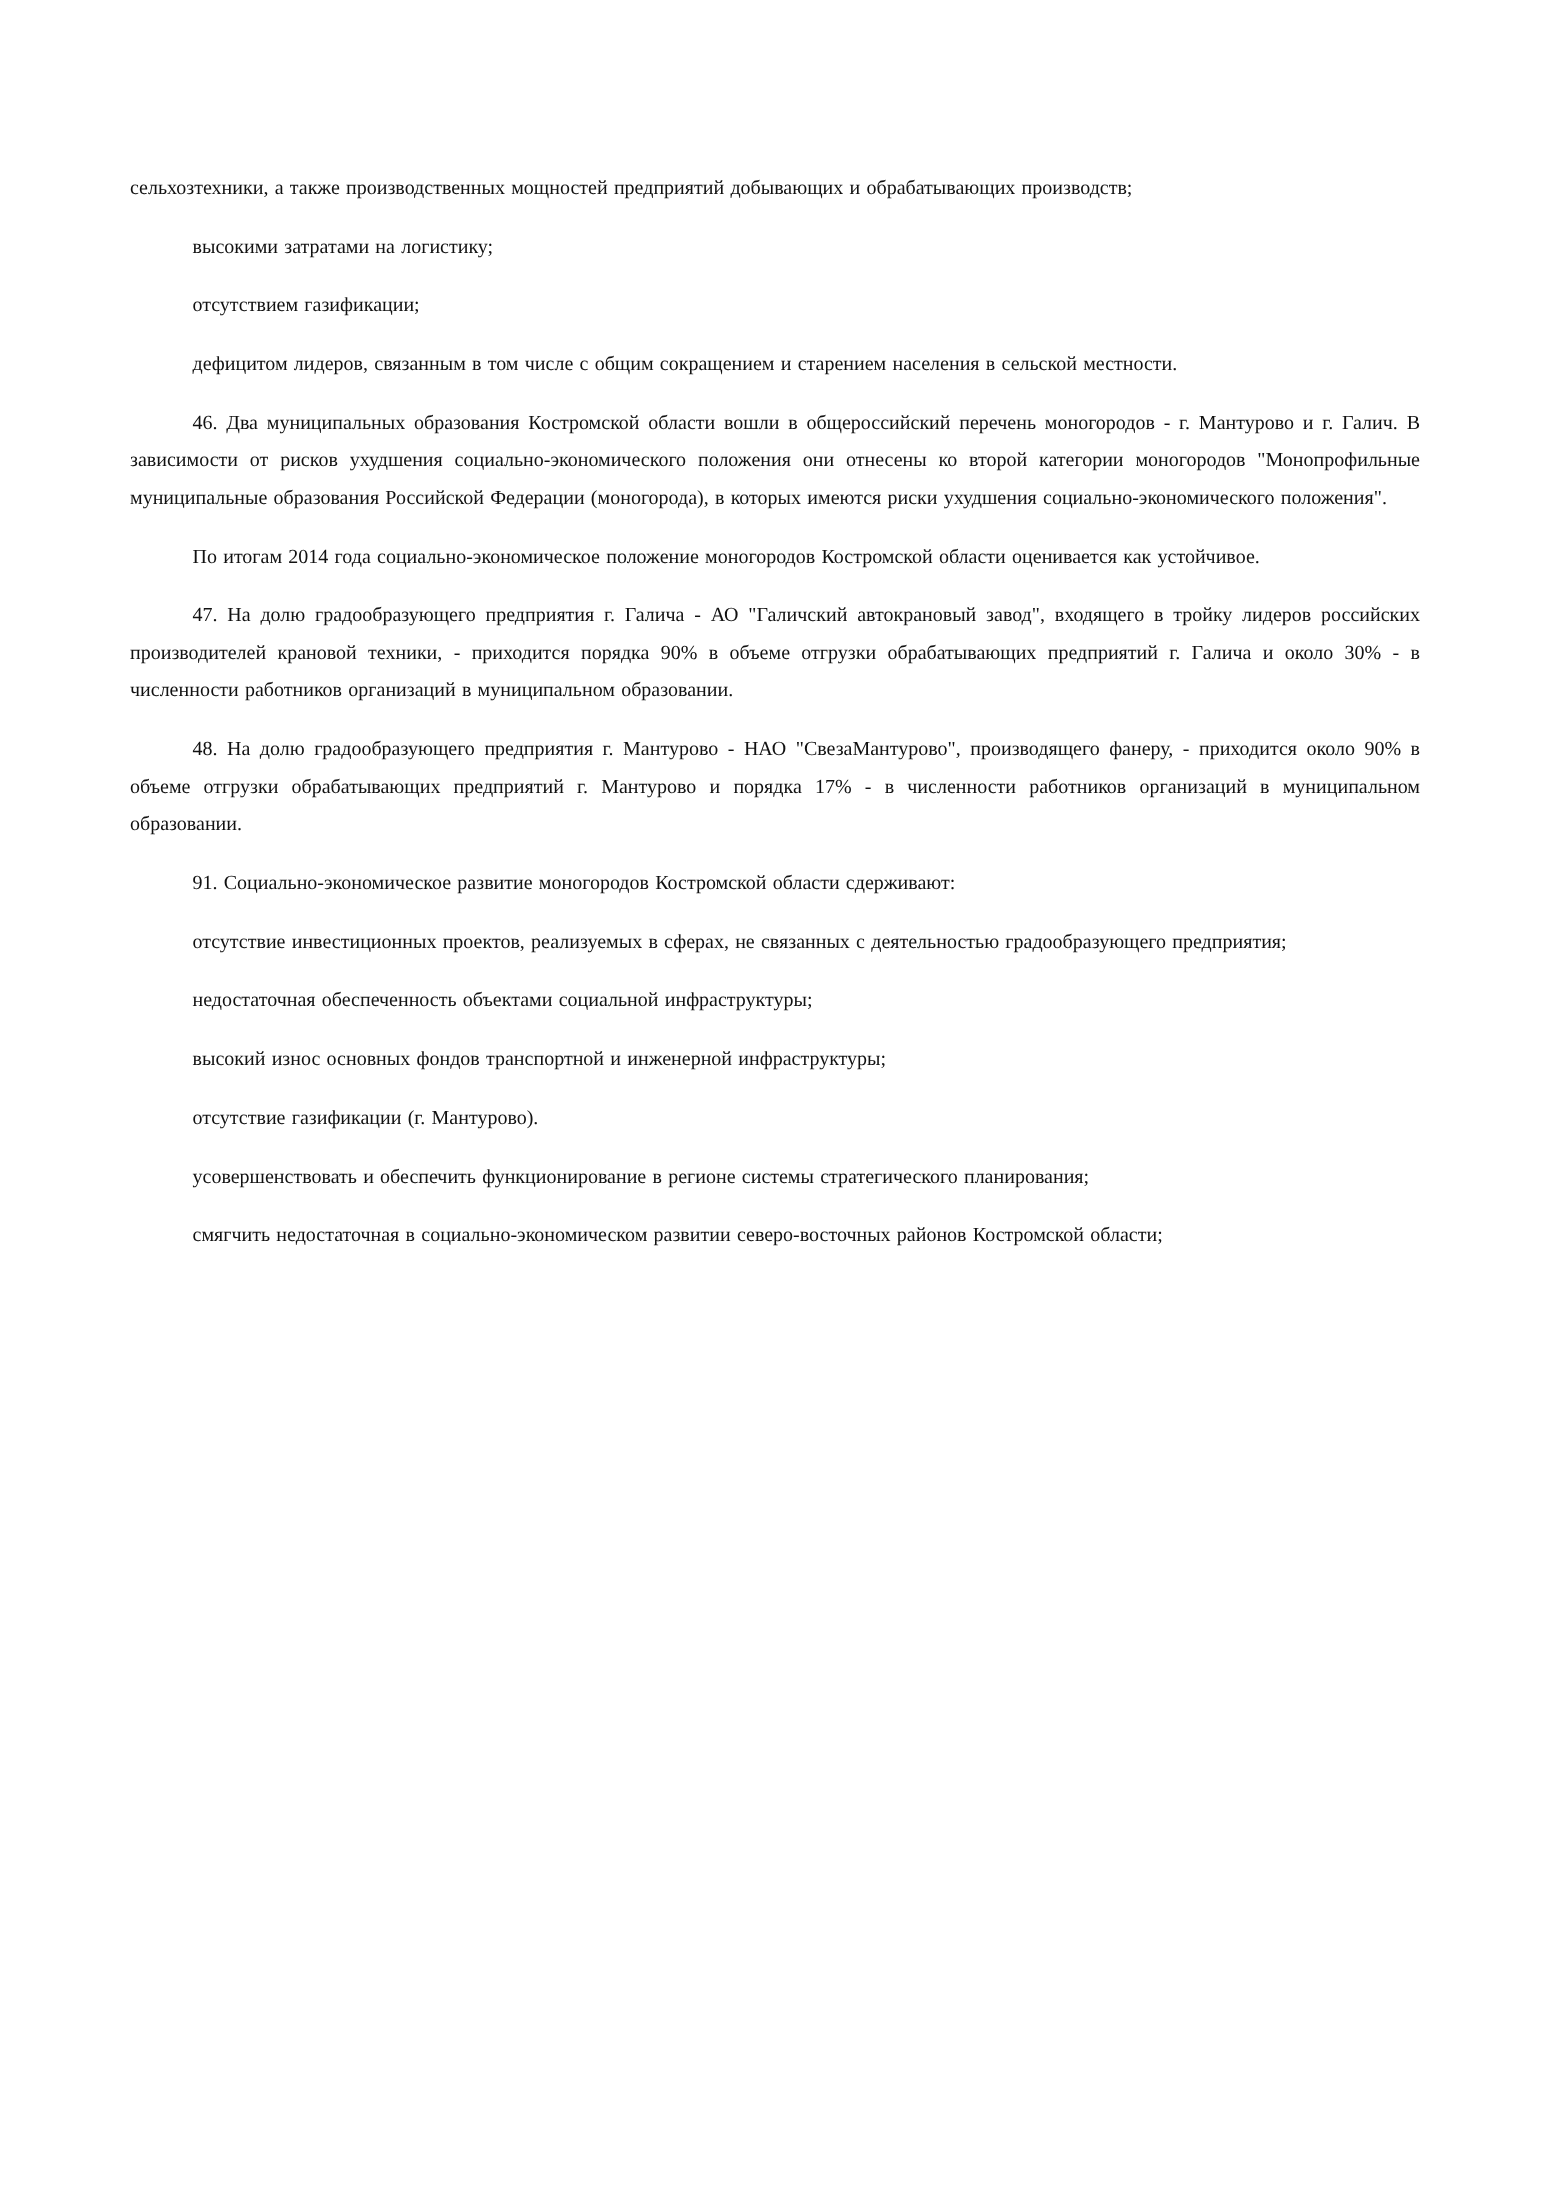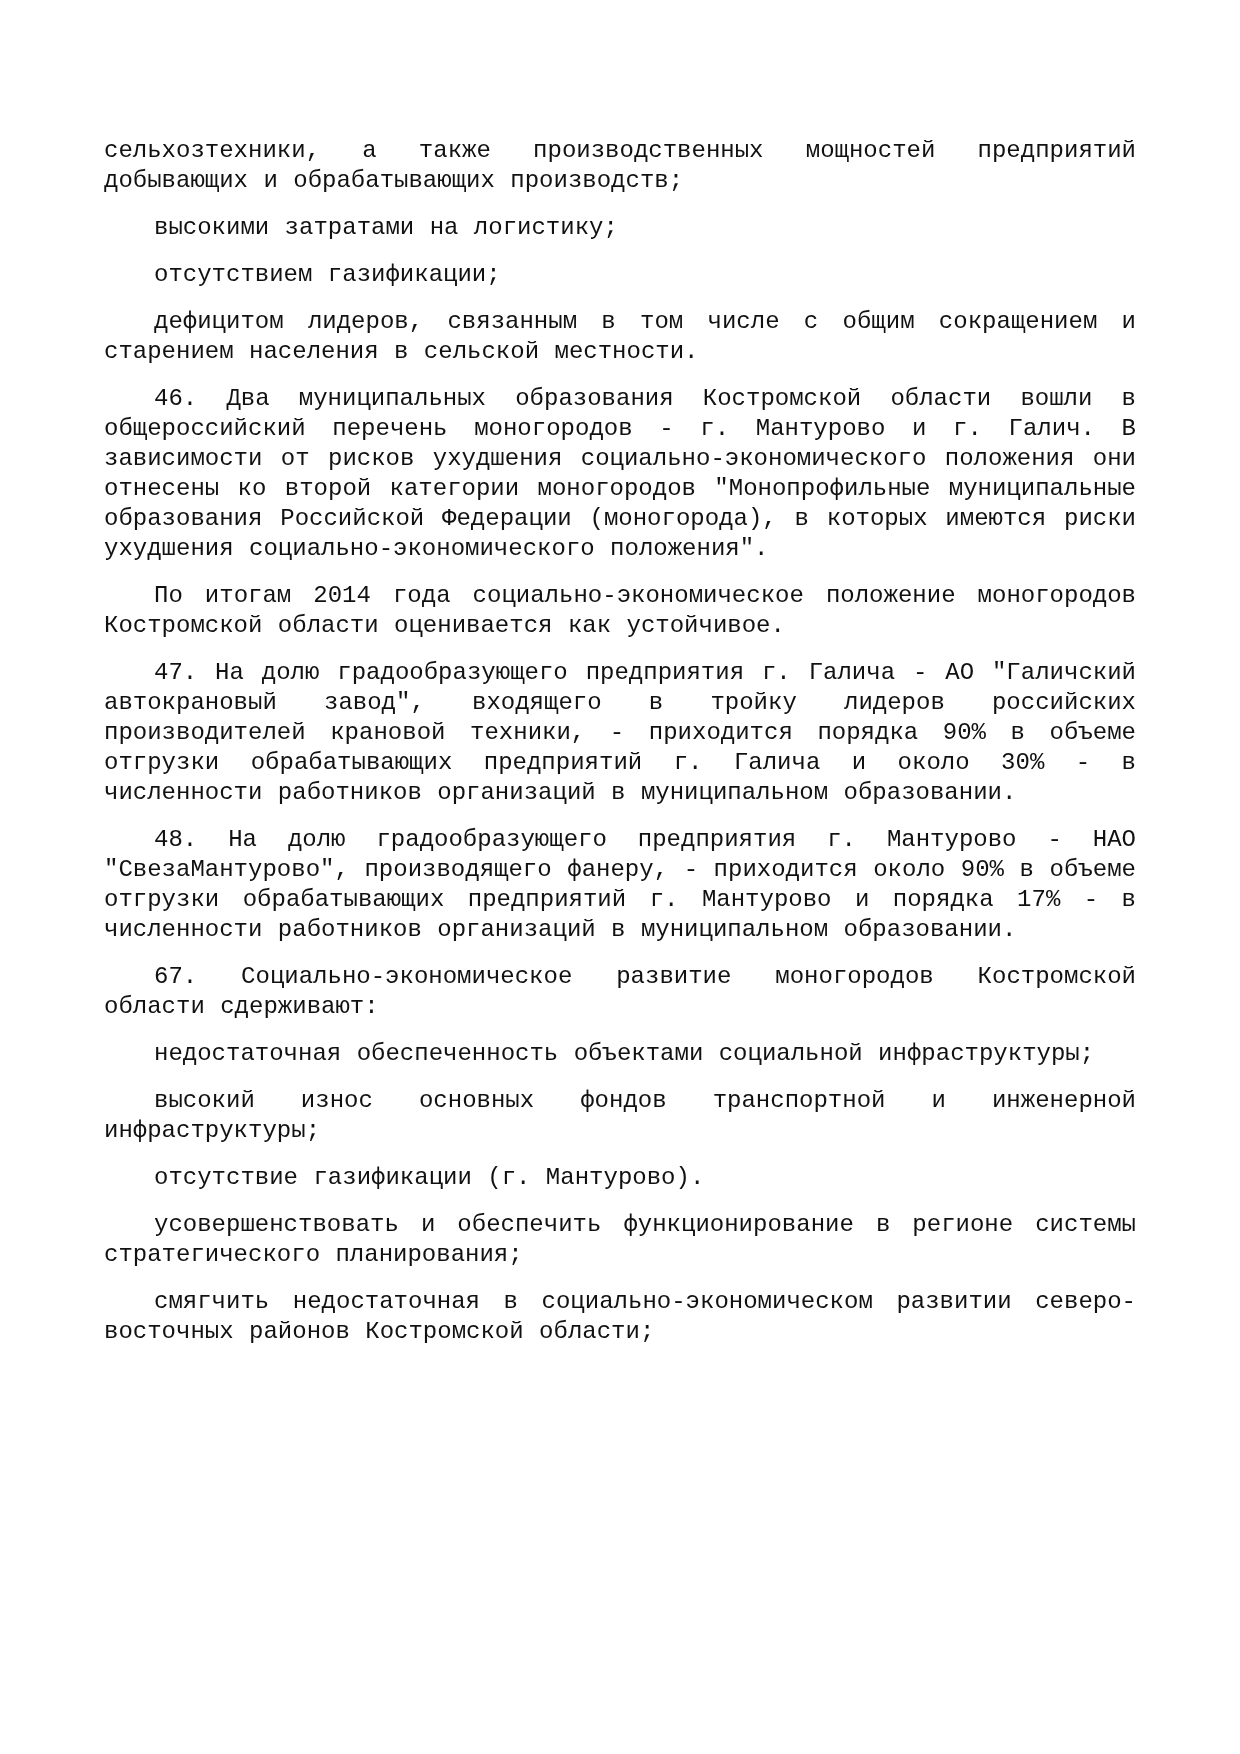--- a/index.html
+++ b/index.html
@@ -10,22 +10,22 @@
   .page {
     position: relative;
     width: 1240px;
     height: 1754px;
     box-sizing: border-box;
     background: #ffffff;
     padding: 136px 104px 60px 104px;
     overflow: hidden;
   }
   .doc-body {
-    font-family: Liberation Mono, monospace;
-    font-size: 24px;
+    font-family: Liberation Serif, serif;
+    font-size: 16px;
     line-height: 30px;
     color: #111111;
     text-align: justify;
   }
   .doc-body p.para {
     margin: 0 0 17px 0;
     text-indent: 50px;
     word-spacing: 1px;
   }
   .doc-body p.para.no-indent {
@@ -38,20 +38,21 @@
 <div class="page">
   <div class="doc-body">
       <p class="para no-indent">сельхозтехники, а также производственных мощностей предприятий добывающих и обрабатывающих производств;</p>
       <p class="para">высокими затратами на логистику;</p>
       <p class="para">отсутствием газификации;</p>
       <p class="para">дефицитом лидеров, связанным в том числе с общим сокращением и старением населения в сельской местности.</p>
       <p class="para">46. Два муниципальных образования Костромской области вошли в общероссийский перечень моногородов - г. Мантурово и г. Галич. В зависимости от рисков ухудшения социально-экономического положения они отнесены ко второй категории моногородов "Монопрофильные муниципальные образования Российской Федерации (моногорода), в которых имеются риски ухудшения социально-экономического положения".</p>
       <p class="para">По итогам 2014 года социально-экономическое положение моногородов Костромской области оценивается как устойчивое.</p>
       <p class="para">47. На долю градообразующего предприятия г. Галича - АО "Галичский автокрановый завод", входящего в тройку лидеров российских производителей крановой техники, - приходится порядка 90% в объеме отгрузки обрабатывающих предприятий г. Галича и около 30% - в численности работников организаций в муниципальном образовании.</p>
       <p class="para">48. На долю градообразующего предприятия г. Мантурово - НАО "СвезаМантурово", производящего фанеру, - приходится около 90% в объеме отгрузки обрабатывающих предприятий г. Мантурово и порядка 17% - в численности работников организаций в муниципальном образовании.</p>
-      <p class="para">67. Социально-экономическое развитие моногородов Костромской области сдерживают:</p>
+      <p class="para">91. Социально-экономическое развитие моногородов Костромской области сдерживают:</p>
+      <p class="para">отсутствие инвестиционных проектов, реализуемых в сферах, не связанных с деятельностью градообразующего предприятия;</p>
       <p class="para">недостаточная обеспеченность объектами социальной инфраструктуры;</p>
       <p class="para">высокий износ основных фондов транспортной и инженерной инфраструктуры;</p>
       <p class="para">отсутствие газификации (г. Мантурово).</p>
       <p class="para">усовершенствовать и обеспечить функционирование в регионе системы стратегического планирования;</p>
       <p class="para">смягчить недостаточная в социально-экономическом развитии северо-восточных районов Костромской области;</p>
     </div>
 </div>
 
 </body></html>

